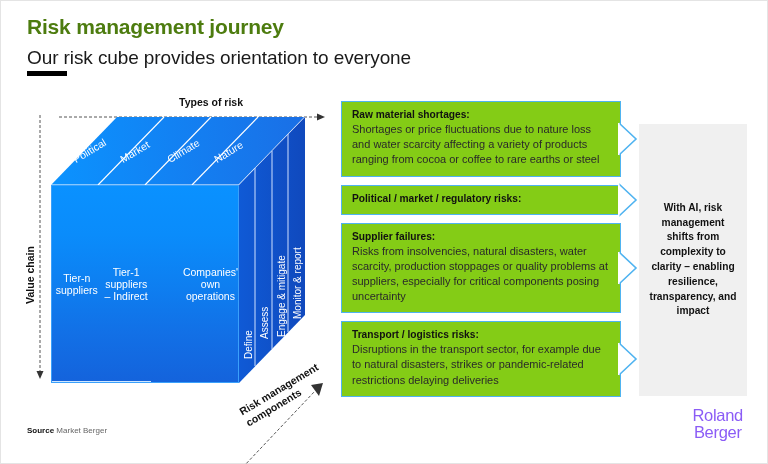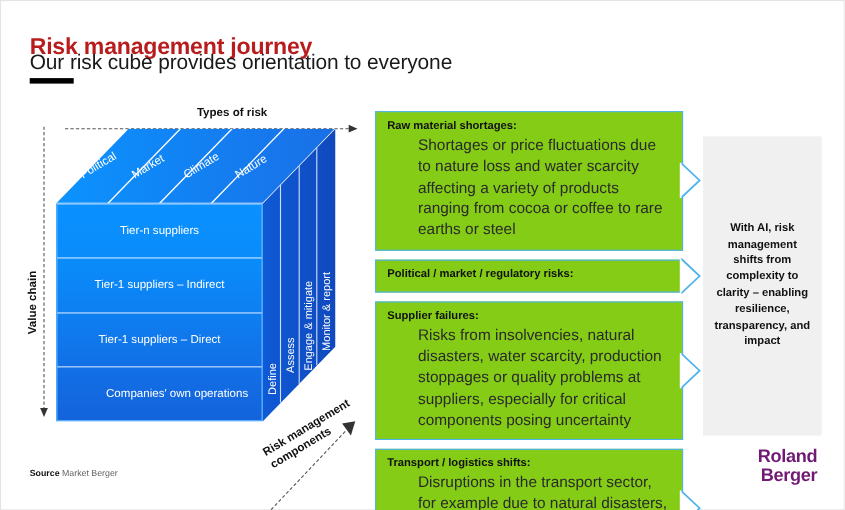--- a/index.html
+++ b/index.html
@@ -11,22 +11,22 @@
   }
   #slide {
     position: relative;
     width: 768px; height: 464px;
     background: #ffffff;
     border: 1px solid #e4e4e4;
   }
 
   
   #title {
-    position: absolute; left: 26px; top: 30px;
-    font-size: 21px; font-weight: bold; color: #b91c1c;
+    position: absolute; left: 26px; top: 14px;
+    font-size: 21px; font-weight: bold; color: #4d7c0f;
     letter-spacing: -0.2px;
   }
   #subtitle {
     position: absolute; left: 26px; top: 46px;
     font-size: 19px; font-weight: normal; color: #1a1a1a;
     letter-spacing: -0.1px;
   }
   #accent-rule {
     position: absolute; left: 26px; top: 70px;
     width: 40px; height: 5px; background: #000000;
@@ -64,21 +64,21 @@
     transform: rotate(-31deg);
     transform-origin: left bottom;
     white-space: nowrap;
     pointer-events: none;
   }
 
   
   #cube-front {
     position: absolute; left: 50px; top: 94px;
     width: 188px; height: 198px;
-    display: flex; flex-direction: column;
+    display: flex; 
     border: 1px solid #3aa0fb;
   }
   .front-row {
     flex: 1;
     display: flex; align-items: center; justify-content: center;
     color: #ffffff; font-size: 10.5px;
     border-bottom: 1px solid #cfe6ff;
     text-align: center;
   }
   .front-row:last-child { border-bottom: none; margin-left: 32px; }
@@ -114,21 +114,21 @@
     border: 1.4px solid #4fb3f0;
     background: #84cc16;
     padding: 7px 10px 8px 10px;
     margin-bottom: 8px;
   }
   .callout-title {
     font-size: 10.2px; font-weight: bold; color: #111;
     margin-bottom: 2px;
   }
   .callout-body {
-    font-size: 14px; color: #2a2a2a; line-height: 1.38; margin-left: 28px;
+    font-size: 11px; color: #2a2a2a; line-height: 1.38;
   }
   .chevron {
     position: absolute; right: -18px; top: 50%;
     transform: translateY(-50%);
     width: 20px; height: 34px;
   }
 
   
   #side-panel {
     position: absolute; left: 638px; top: 123px;
@@ -143,22 +143,22 @@
   }
 
   
   #source {
     position: absolute; left: 26px; bottom: 28px;
     font-size: 8px; color: #666;
   }
   #source b { color: #111; }
   #logo {
     position: absolute; right: 24px; bottom: 22px;
-    font-size: 16.5px; font-weight: bold; color: #701a75;
-    line-height: 1.02; text-align: right; letter-spacing: -0.3px;
+    font-size: 16.5px; font-weight: normal; color: #8b5cf6;
+    line-height: 1.02; text-align: center; letter-spacing: -0.3px;
   }
 </style>
 </head>
 <body>
 
 <div id="slide">
 
   <div id="title">Risk management journey</div>
   <div id="subtitle">Our risk cube provides orientation to everyone</div>
   <div id="accent-rule"></div>
@@ -194,21 +194,20 @@
       <line x1="0" y1="68" x2="188" y2="68" stroke="#ffffff" stroke-width="1.2"></line>
     </svg>
     <div class="toplabel" style="left:76px; top:62px;">Political</div>
     <div class="toplabel" style="left:123px; top:62px;">Market</div>
     <div class="toplabel" style="left:170px; top:62px;">Climate</div>
     <div class="toplabel" style="left:217px; top:62px;">Nature</div>
 
     <div id="cube-front" style="background:linear-gradient(180deg,#0a91ff 0%,#0a8cfb 25%,#0e7ef0 52%,#1270e6 75%,#1463dc 100%);">
       <div class="front-row">Tier-n suppliers</div>
       <div class="front-row">Tier-1 suppliers – Indirect</div>
-      <div class="front-row">Tier-1 suppliers – Direct</div>
       <div class="front-row">Companies' own operations</div>
     </div>
 
     <svg id="cube-side" viewBox="0 0 66 266" preserveAspectRatio="none">
       <defs>
         <linearGradient id="gSide" x1="0" y1="0" x2="1" y2="0">
           <stop offset="0%" stop-color="#0f5ad6"></stop>
           <stop offset="100%" stop-color="#1049bd"></stop>
         </linearGradient>
       </defs>
@@ -251,21 +250,21 @@
     <div class="callout">
       <div class="callout-title">Supplier failures:</div>
       <div class="callout-body">Risks from insolvencies, natural disasters, water scarcity, production stoppages or quality problems at suppliers, especially for critical components posing uncertainty</div>
       <svg class="chevron" viewBox="0 0 20 34">
         <polyline points="1,1 18,17 1,33" fill="#fff" stroke="#4fb3f0" stroke-width="1.6"></polyline>
         <line x1="0" y1="1" x2="0" y2="33" stroke="#ffffff" stroke-width="3"></line>
       </svg>
     </div>
 
     <div class="callout">
-      <div class="callout-title">Transport / logistics shifts:</div>
+      <div class="callout-title">Transport / logistics risks:</div>
       <div class="callout-body">Disruptions in the transport sector, for example due to natural disasters, strikes or pandemic-related restrictions delaying deliveries</div>
       <svg class="chevron" viewBox="0 0 20 34">
         <polyline points="1,1 18,17 1,33" fill="#fff" stroke="#4fb3f0" stroke-width="1.6"></polyline>
         <line x1="0" y1="1" x2="0" y2="33" stroke="#ffffff" stroke-width="3"></line>
       </svg>
     </div>
   </div>
 
   <div id="side-panel">
     <div id="side-panel-text">With AI, risk management shifts from complexity to clarity – enabling resilience, transparency, and impact</div>

